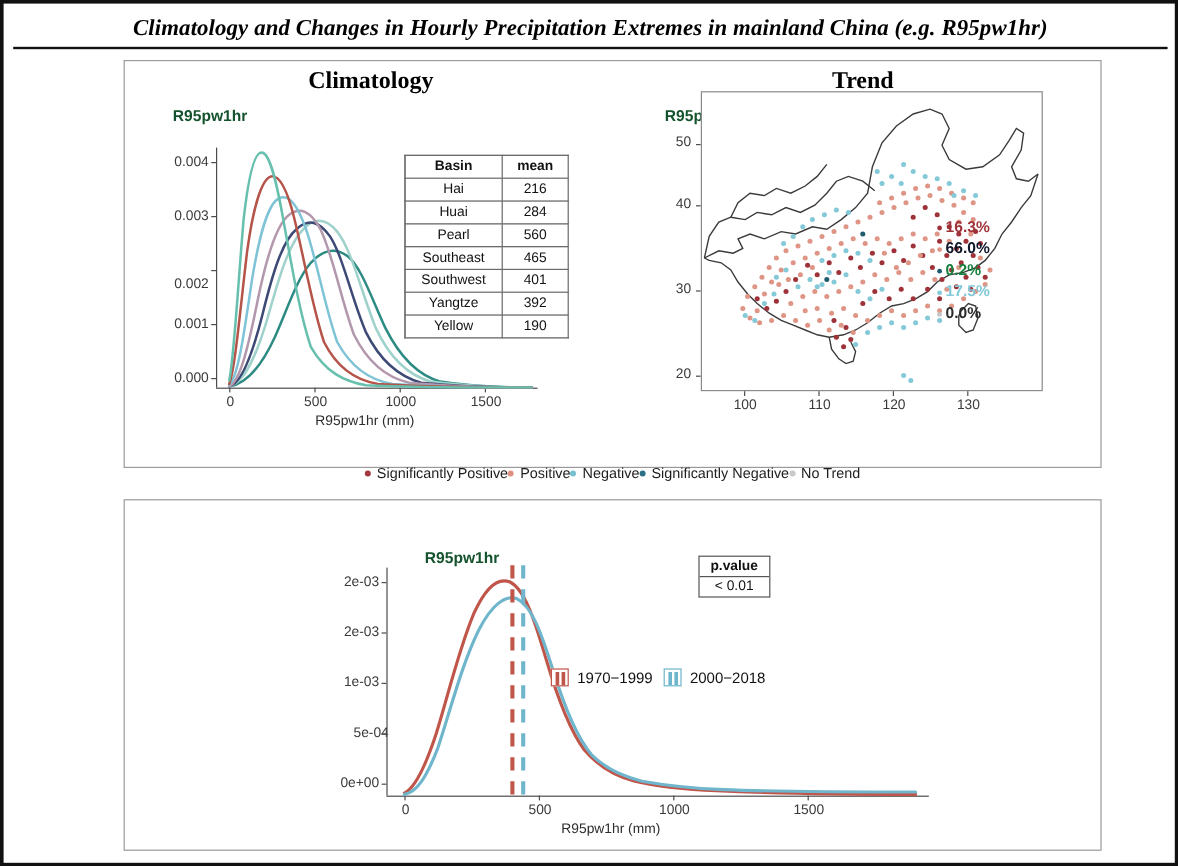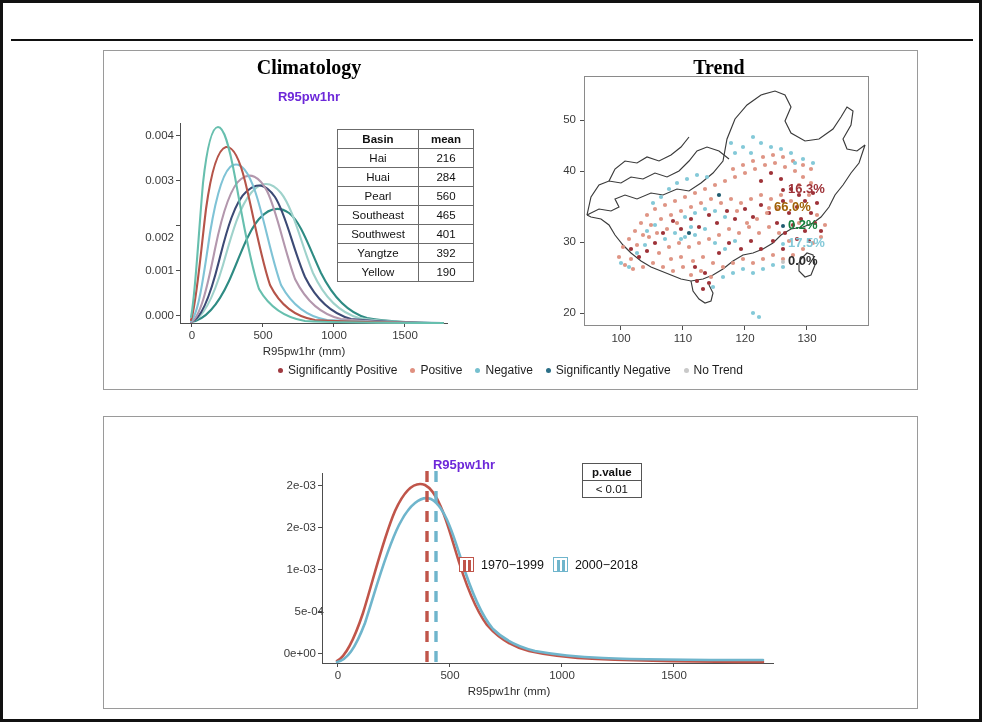--- a/index.html
+++ b/index.html
@@ -13,22 +13,22 @@
              font-family:"Liberation Serif",serif;font-weight:bold;font-style:italic;
              font-size:19px;color:#000;letter-spacing:.1px;white-space:nowrap;}
   .title-rule{position:absolute;left:8px;top:36px;width:962px;height:2px;background:#111;}
 
   .panel{position:absolute;box-sizing:border-box;border:1px solid #9a9a9a;background:#fff;}
   .panel-top{left:100px;top:47px;width:815px;height:340px;}
   .panel-bottom{left:100px;top:413px;width:815px;height:293px;}
 
   .panel-head{position:absolute;text-align:center;font-family:"Liberation Serif",serif;
               font-weight:bold;font-size:20px;color:#000;}
-  .sub-head{position:absolute;text-align:center;font-family:"Liberation Sans",sans-serif;
-            font-weight:bold;font-size:13px;color:#6d28d9;}
+  .sub-head{position:absolute;font-family:"Liberation Sans",sans-serif;
+            font-weight:bold;font-size:13px;color:#14532d;}
   .tick-y{position:absolute;font-size:11.5px;color:#3a3a3a;text-align:right;white-space:nowrap;}
   .tick-x{position:absolute;font-size:11.5px;color:#3a3a3a;text-align:center;white-space:nowrap;}
   .axis-title{position:absolute;font-size:11.5px;color:#2c2c2c;text-align:center;white-space:nowrap;}
 
   .axis-line{position:absolute;background:#4d4d4d;}
   .tick-mark{position:absolute;background:#4d4d4d;}
 
   
   .basin-table{position:absolute;border-collapse:collapse;background:#737373;}
   .basin-table td,.basin-table th{border:1px solid #6b6b6b;font-size:11.5px;
@@ -39,22 +39,22 @@
   .basin-table .c-mean{width:42px;}
 
   
   .map-frame{position:absolute;box-sizing:border-box;border:1px solid #8a8a8a;background:#fff;overflow:hidden;}
   .map-pct{position:absolute;font-size:13px;font-weight:bold;white-space:nowrap;
            font-family:"Liberation Sans",sans-serif;}
   .map-pct .dot{display:inline-block;width:4px;height:4px;border-radius:50%;
                 margin-right:3px;vertical-align:middle;}
 
   
-  .trend-legend{position:absolute;display:flex;align-items:flex-start;justify-content:center;gap:13px;
-                font-size:12px;color:#1d1d1d;width:100%;}
+  .trend-legend{position:absolute;display:flex;align-items:flex-start;justify-content:center;
+                font-size:12px;color:#1d1d1d;width:100%;margin-top:24px;}
   .tl-item{display:flex;align-items:center;gap:5px;white-space:nowrap;}
   .tl-dot{width:5px;height:5px;border-radius:50%;display:inline-block;}
 
   
   .pbox{position:absolute;border:1px solid #555;background:#fff;}
   .pbox div{text-align:center;font-size:11.5px;color:#111;padding:2px 9px;
             font-family:"Liberation Sans",sans-serif;}
   .pbox .ph{font-weight:bold;border-bottom:1px solid #555;}
 
   
@@ -63,20 +63,21 @@
   .per-key{width:15px;height:15px;box-sizing:border-box;position:relative;background:#fff;}
   .per-key i{position:absolute;top:2px;width:3px;height:11px;display:block;}
 
   svg{display:block;}
 </style>
 </head>
 <body>
 
 <div class="page">
 
+  <div class="fig-title">Climatology and Changes in Hourly Precipitation Extremes in mainland China (e.g. R95pw1hr)</div>
   <div class="title-rule"></div>
 
   <div class="panel panel-top">
 
     <div class="panel-head" style="left:40px;top:5px;width:330px;">Climatology</div>
     <div class="sub-head" style="left:40px;top:38px;width:330px;">R95pw1hr</div>
 
     <div>
 
       <div class="tick-y" style="left:8px;top:258px;width:62px;">0.000</div>
@@ -417,21 +418,21 @@
             <g fill="#1f5c70">
               <circle cx="134" cy="118" r="2.1"></circle>
                 <circle cx="104" cy="156" r="2.1"></circle>
             </g>
           </g>
         </svg>
 
         <div class="map-pct" style="left:196px;top:104px;color:#9e3238;">
           <span class="dot" style="background:#9e3238;"></span><span>16.3%</span>
         </div>
-        <div class="map-pct" style="left:182px;top:122px;color:#a16207;">
+        <div class="map-pct" style="left:196px;top:122px;color:#0f172a;">
           <span class="dot" style="background:#df9585;"></span><span>66.0%</span>
         </div>
         <div class="map-pct" style="left:196px;top:140px;color:#15803d;">
           <span class="dot" style="background:#1f5c70;"></span><span>0.2%</span>
         </div>
         <div class="map-pct" style="left:196px;top:158px;color:#84c9d8;">
           <span class="dot" style="background:#84c9d8;"></span><span>17.5%</span>
         </div>
         <div class="map-pct" style="left:196px;top:176px;color:#2b2b2b;">
           <span class="dot" style="background:#c4c4c4;"></span><span>0.0%</span>

